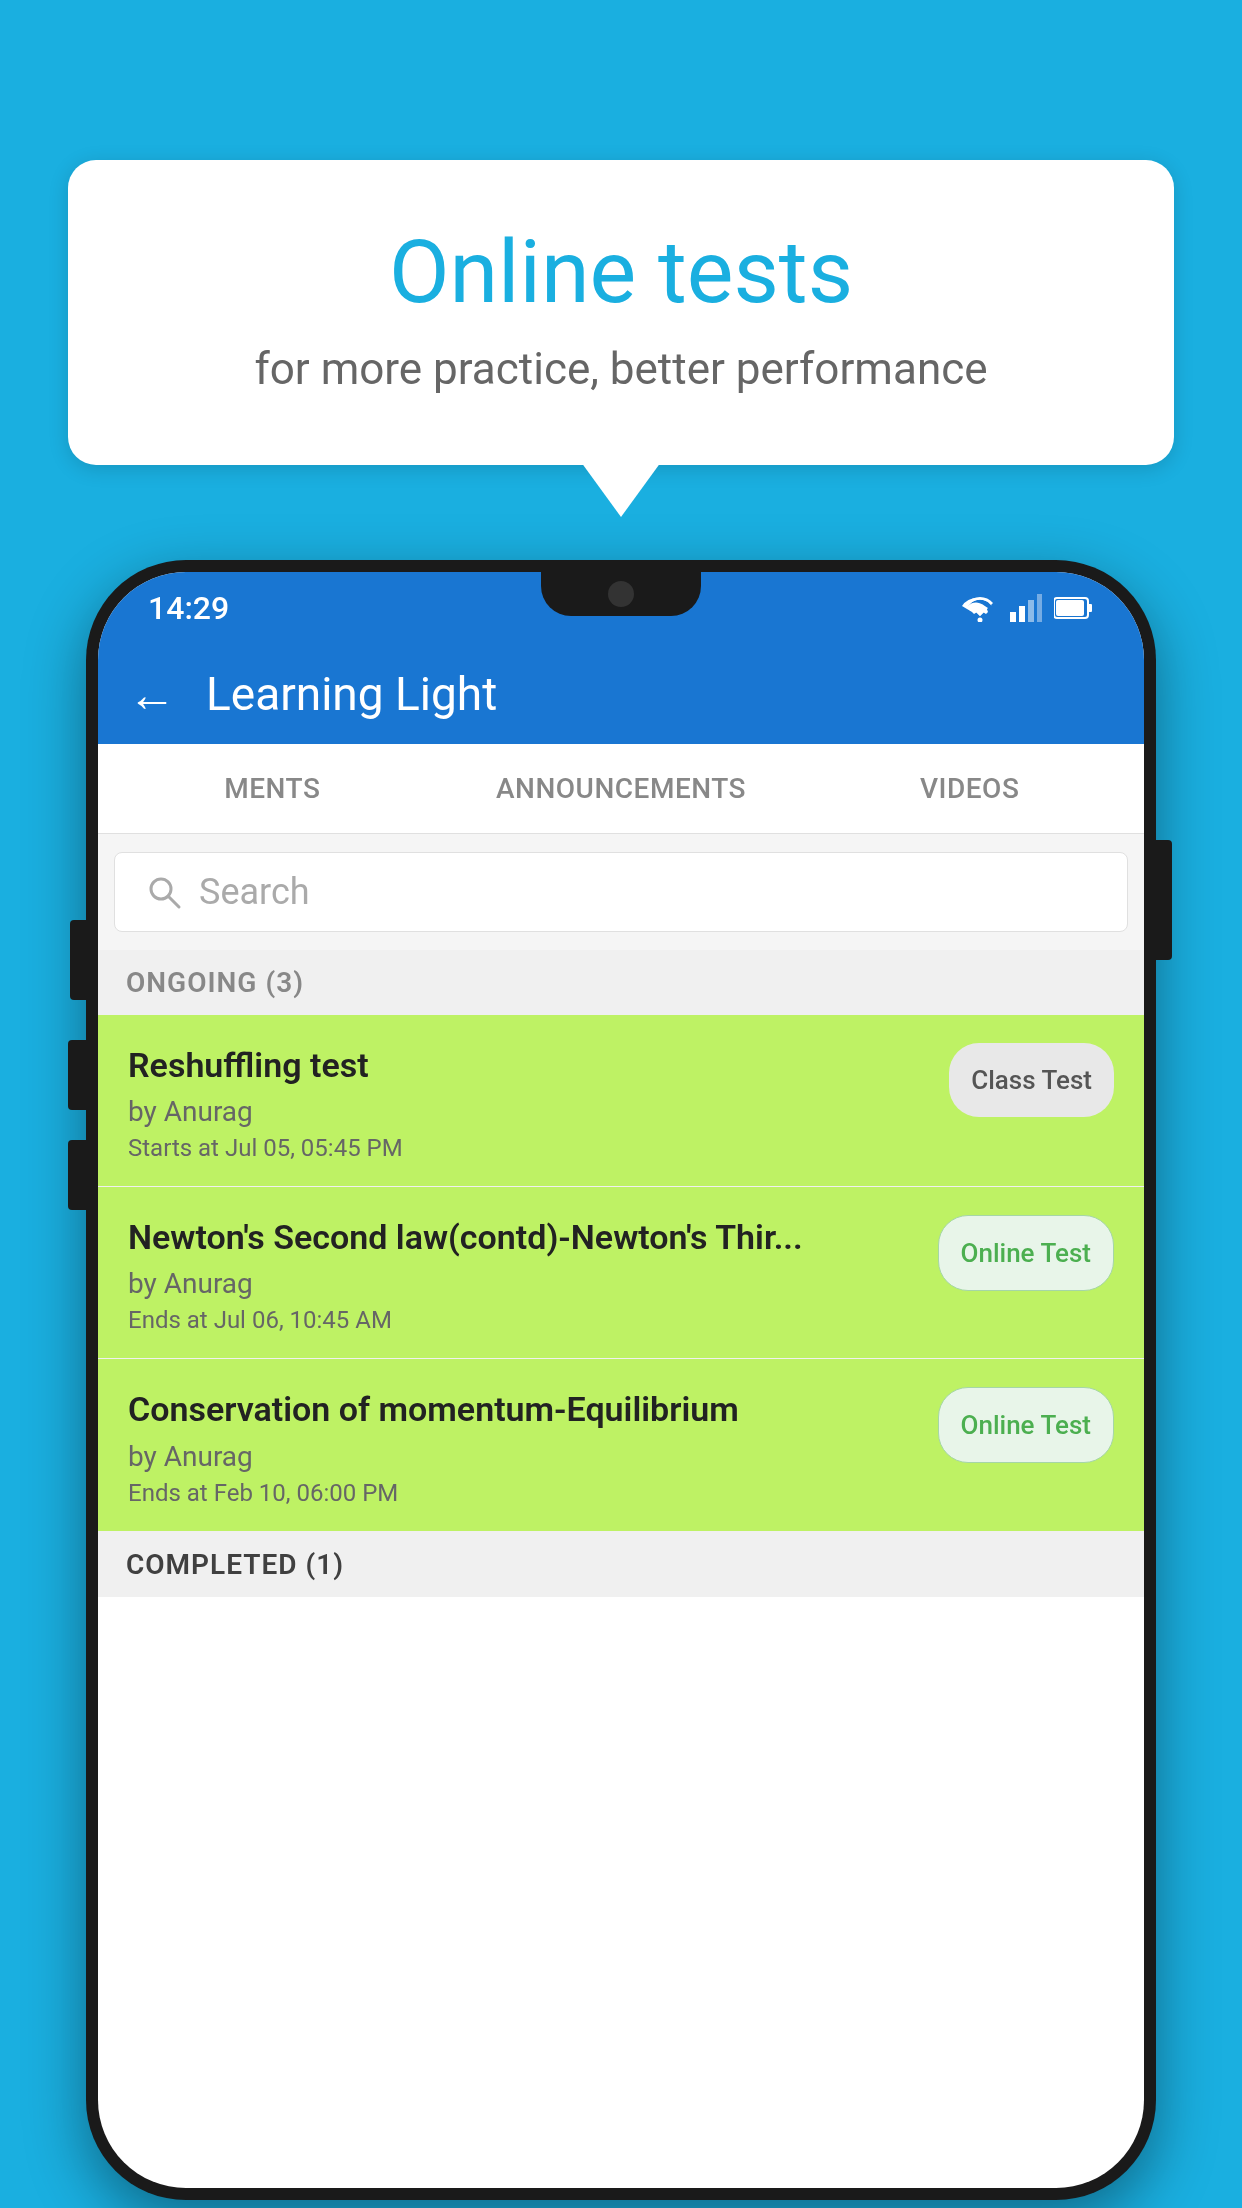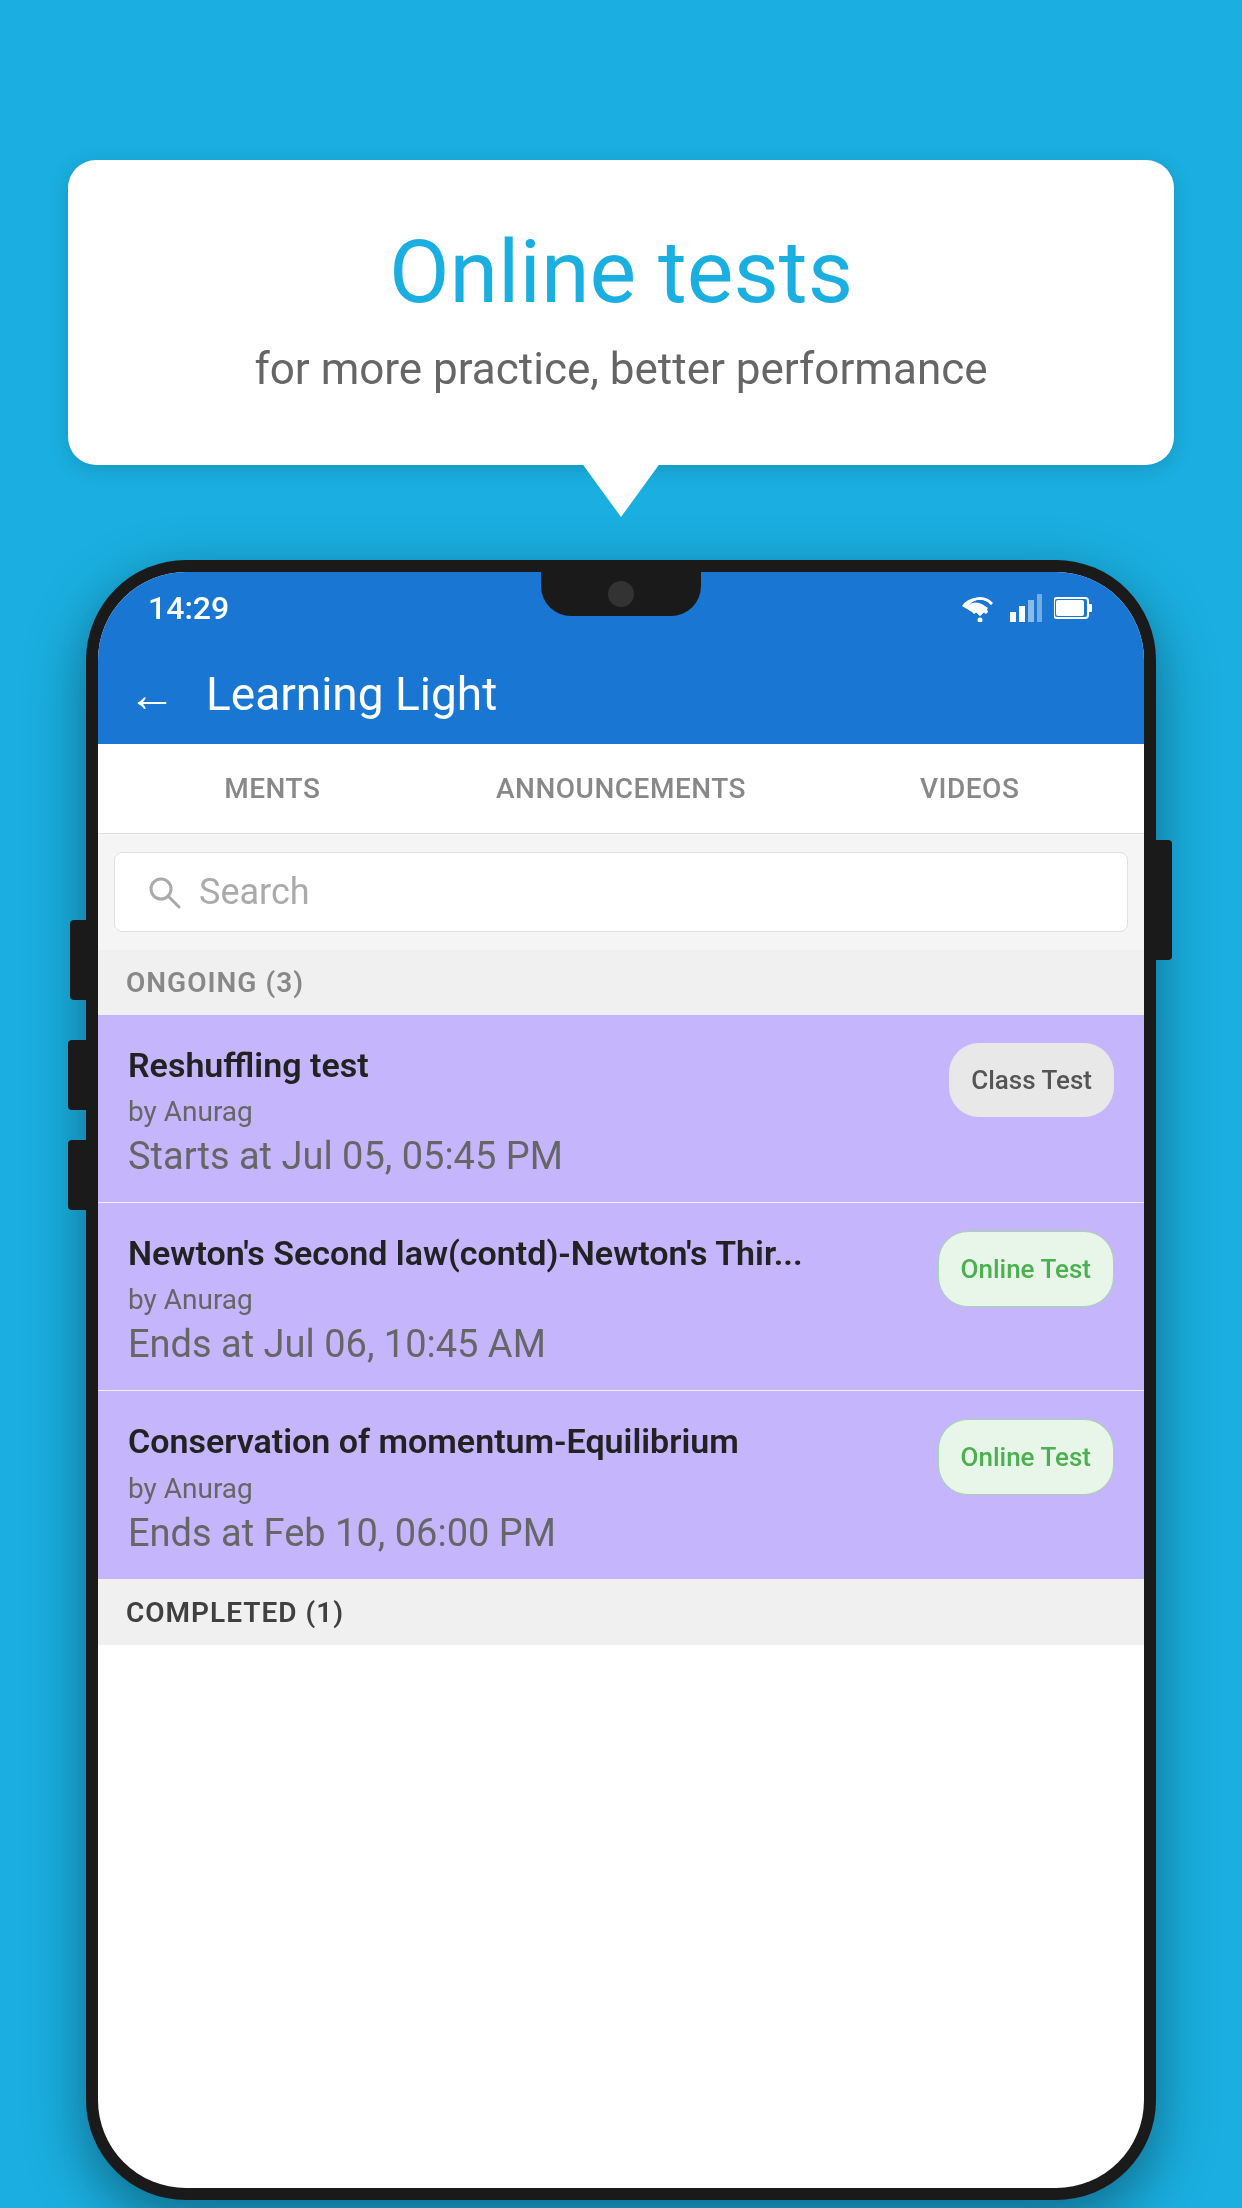--- a/index.html
+++ b/index.html
@@ -232,21 +232,21 @@
     .section-title {
       color: #888;
       font-size: 28px;
       font-weight: 600;
       letter-spacing: 1px;
       text-transform: uppercase;
     }
 
     
     .tests-list {
-      background: #c4b5fd;
+      background: #bef264;
     }
 
     .test-item {
       padding: 28px 30px 24px;
       border-bottom: 1px solid #f0f0f0;
       display: flex;
       align-items: flex-start;
       justify-content: space-between;
     }
 
@@ -263,21 +263,21 @@
       line-height: 1.3;
     }
 
     .test-by {
       font-size: 28px;
       color: #666;
       margin-bottom: 6px;
     }
 
     .test-time {
-      font-size: 38px;
+      font-size: 24px;
       color: #666;
     }
 
     .badge {
       border-radius: 30px;
       padding: 22px 22px;
       font-size: 26px;
       font-weight: 500;
       white-space: nowrap;
     }

